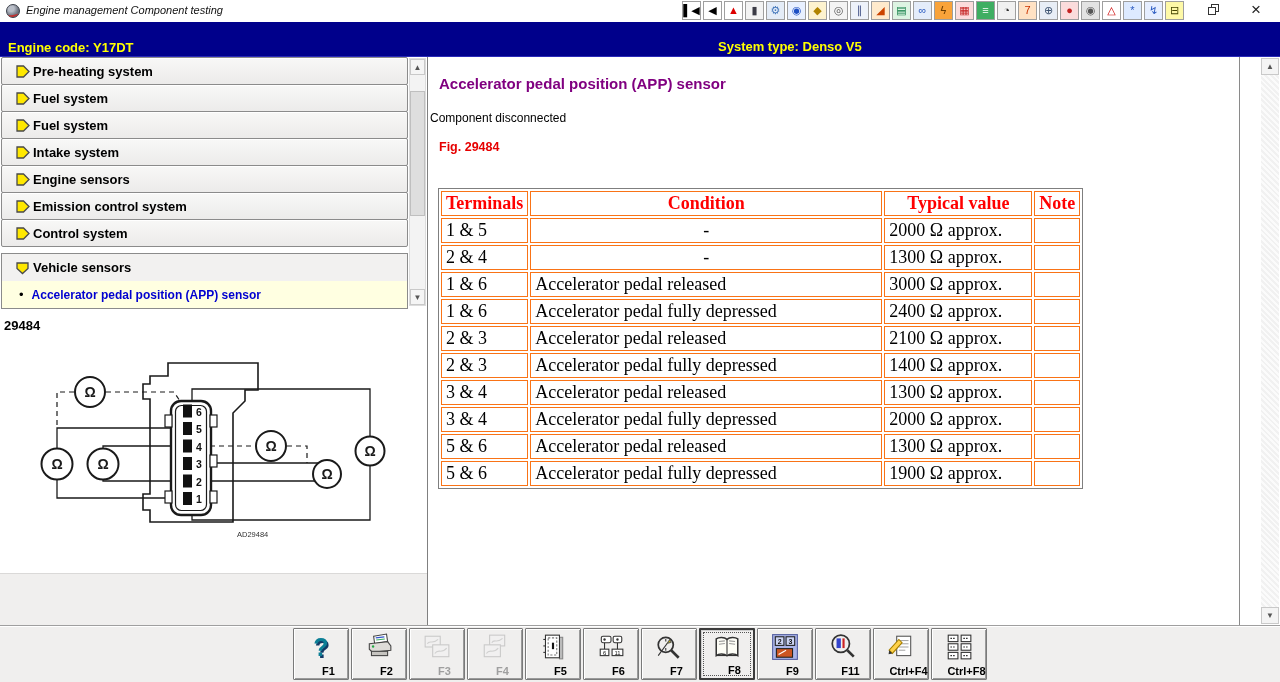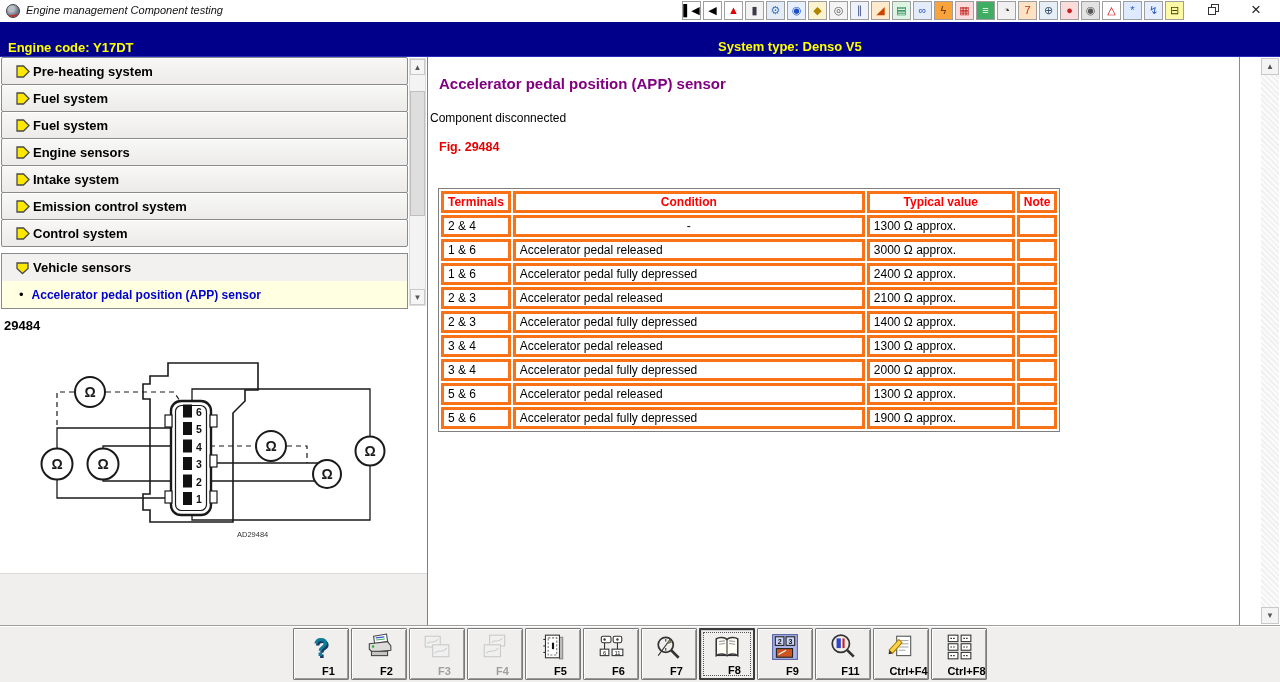--- a/index.html
+++ b/index.html
@@ -53,22 +53,22 @@
   .gray-bottom { position:absolute; left:0; top:516px; width:427px; height:52px; background:#f0efee; border-top:1px solid #dad9d8; }
 
   
   .main { position:absolute; left:427px; top:57px; width:813px; height:568px; background:#fff;
     border-left:1px solid #808080; border-right:1px solid #8a8a8a; }
   .m-title { position:absolute; left:11px; top:18px; font-size:15px; font-weight:bold; color:#800080; }
   .m-sub   { position:absolute; left:2px; top:54px; font-size:12px; color:#000; }
   .m-fig   { position:absolute; left:11px; top:83px; font-size:12.5px; font-weight:bold; color:#e60000; }
   table.vals { position:absolute; left:10px; top:131px; border-collapse:separate; border-spacing:2px;
     border:1px solid #7f7f7f; background:#fff; }
-  table.vals th, table.vals td { border:3px solid #f97316; font-size:12px; padding:1px 4px; height:19px;
-    vertical-align:middle; }
+  table.vals th, table.vals td { border:1px solid #f97316; font-size:18px; padding:1px 4px; height:19px;
+    vertical-align:middle;font-family:Liberation Serif, serif; }
   table.vals th { color:#ff0000; font-weight:bold; text-align:center; }
   table.vals td { color:#000; text-align:left; }
   table.vals td.ctr { text-align:center; }
   .main-scroll { position:absolute; left:1261px; top:58px; width:18px; height:566px;
     background:repeating-linear-gradient(45deg,#fbfbfb 0 2px,#f1f1f1 2px 4px); }
   .ms-btn { position:absolute; left:0; width:18px; height:17px; background:#f4f4f4; border:1px solid #c9c9c9;
     font-size:8px; color:#555; display:flex; align-items:center; justify-content:center; }
   .ms-up{ top:0; } .ms-dn{ bottom:0; }
 
   
@@ -149,27 +149,27 @@
       <div class="side-item">
         <span class="side-ico"><svg width="17" height="17">
             <polygon points="3,3 9.5,3 15,8.5 9.5,14 3,14" fill="#ffe800" stroke="#4a4a4a" stroke-width="1.3"></polygon>
           </svg></span>
         <span class="side-label">Fuel system</span>
       </div>
       <div class="side-item">
         <span class="side-ico"><svg width="17" height="17">
             <polygon points="3,3 9.5,3 15,8.5 9.5,14 3,14" fill="#ffe800" stroke="#4a4a4a" stroke-width="1.3"></polygon>
           </svg></span>
+        <span class="side-label">Intake system</span>
+      </div>
+      <div class="side-item">
+        <span class="side-ico"><svg width="17" height="17">
+            <polygon points="3,3 9.5,3 15,8.5 9.5,14 3,14" fill="#ffe800" stroke="#4a4a4a" stroke-width="1.3"></polygon>
+          </svg></span>
         <span class="side-label">Engine sensors</span>
-      </div>
-      <div class="side-item">
-        <span class="side-ico"><svg width="17" height="17">
-            <polygon points="3,3 9.5,3 15,8.5 9.5,14 3,14" fill="#ffe800" stroke="#4a4a4a" stroke-width="1.3"></polygon>
-          </svg></span>
-        <span class="side-label">Intake system</span>
       </div>
       <div class="side-item">
         <span class="side-ico"><svg width="17" height="17">
             <polygon points="3,3 9.5,3 15,8.5 9.5,14 3,14" fill="#ffe800" stroke="#4a4a4a" stroke-width="1.3"></polygon>
           </svg></span>
         <span class="side-label">Emission control system</span>
       </div>
       <div class="side-item">
         <span class="side-ico"><svg width="17" height="17">
             <polygon points="3,3 9.5,3 15,8.5 9.5,14 3,14" fill="#ffe800" stroke="#4a4a4a" stroke-width="1.3"></polygon>
@@ -275,20 +275,26 @@
     <thead>
         <tr>
           <th>Terminals</th>
           <th>Condition</th>
           <th>Typical value</th>
           <th>Note</th>
         </tr>
       </thead>
     <tbody>
         <tr>
+          <td>1 &amp; 5</td>
+          <td class="ctr">-</td>
+          <td>2000 Ω approx.</td>
+          <td></td>
+        </tr>
+        <tr>
           <td>2 &amp; 4</td>
           <td class="ctr">-</td>
           <td>1300 Ω approx.</td>
           <td></td>
         </tr>
         <tr>
           <td>1 &amp; 6</td>
           <td>Accelerator pedal released</td>
           <td>3000 Ω approx.</td>
           <td></td>

